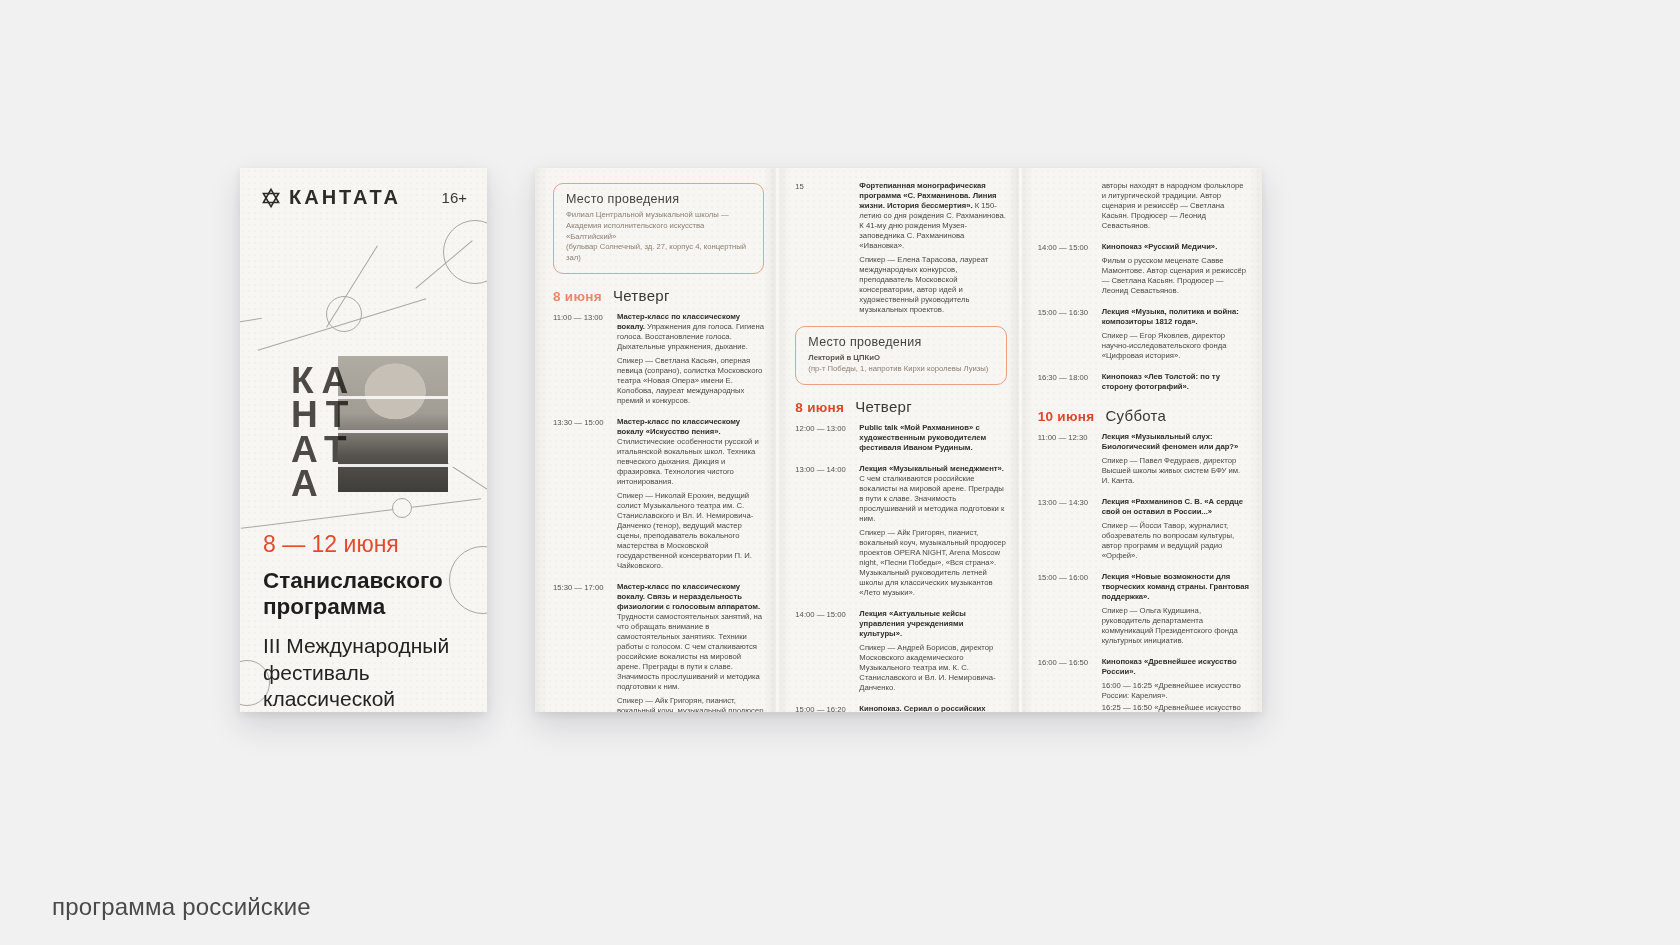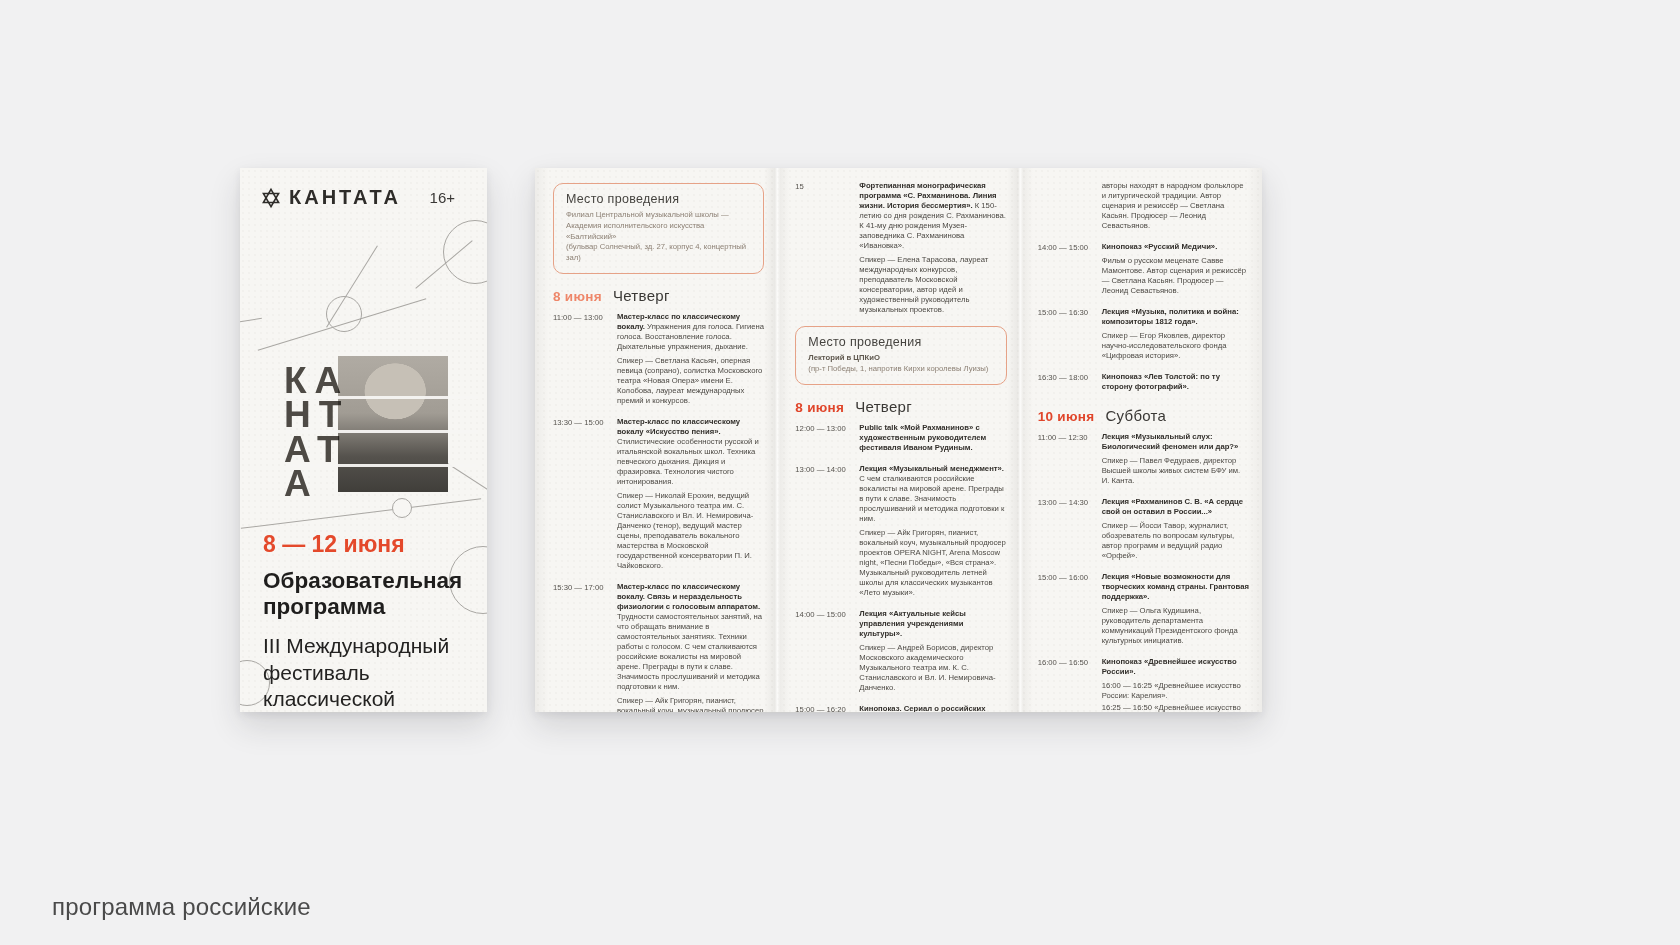--- a/index.html
+++ b/index.html
@@ -10,42 +10,42 @@
     color:#3b3a38;
   }
   .paper{
     background:#f7f6f3;
     background-image:radial-gradient(rgba(110,100,85,.035) 1px, rgba(0,0,0,0) 1.2px);
     background-size:6px 6px;
     box-shadow:0 14px 30px rgba(35,35,45,.14), 0 3px 8px rgba(35,35,45,.08);
   }
   
   .cover{position:absolute;left:240px;top:168px;width:247px;height:544px;overflow:hidden;}
-  .cover-head{display:flex;align-items:center;padding:18px 32px 0 20px;position:relative;z-index:3;}
+  .cover-head{display:flex;align-items:center;padding:18px 20px 0 20px;position:relative;z-index:3;}
   .brand{display:flex;align-items:center;gap:7px;}
   .brand svg{display:block;}
   .brand-name{font-size:20px;font-weight:700;letter-spacing:3px;color:#2e2c29;}
   .age{margin-left:auto;font-size:15px;font-weight:500;color:#3a3836;}
   .decor{position:absolute;pointer-events:none;}
   .dline{height:0;border-top:1px solid #a9a7a3;}
   .dcircle{border:1px solid #a9a7a3;border-radius:50%;}
   .photo{
     position:absolute;left:98px;top:188px;width:110px;height:136px;z-index:1;
     background:
       radial-gradient(46% 34% at 52% 26%, #c6c0b6 0 60%, rgba(0,0,0,0) 61%),
       linear-gradient(180deg,#b0aba3 0%,#a19c94 42%,#55524d 74%,#403e3a 100%);
   }
   .photo-letters{
-    position:absolute;left:44px;top:196px;width:180px;z-index:2;
+    position:absolute;left:51px;top:196px;width:180px;z-index:2;
     font-weight:800;font-size:37px;line-height:.93;letter-spacing:8px;
     color:#504d48;mix-blend-mode:multiply;
   }
   .photo-letters div{white-space:nowrap;}
   .stencil-cut{position:absolute;left:46px;height:3px;background:#f7f6f3;z-index:2;width:192px;opacity:.95;}
-  .cover-dates{position:absolute;left:23px;top:363px;font-size:23px;font-weight:700;color:#e4492b;z-index:3;}
+  .cover-dates{position:absolute;left:23px;top:363px;font-size:23px;font-weight:400;color:#e4492b;z-index:3;}
   .cover-title{position:absolute;left:23px;top:400px;width:212px;font-size:22.5px;font-weight:700;line-height:1.17;color:#1f1e1d;z-index:3;}
   .cover-sub{position:absolute;left:23px;top:465px;width:205px;font-size:21px;font-weight:400;line-height:1.27;color:#232221;z-index:3;}
   
   .trifold{position:absolute;left:535px;top:168px;width:727px;height:544px;display:flex;}
   .tcol{width:242.33px;box-sizing:border-box;padding:13px 13px 8px 18px;overflow:hidden;position:relative;}
   .crease{position:absolute;top:0;bottom:0;width:26px;z-index:4;pointer-events:none;
     background:linear-gradient(90deg, rgba(0,0,0,0) 0%, rgba(60,55,50,.07) 42%, rgba(255,255,255,.55) 51%, rgba(60,55,50,.05) 62%, rgba(0,0,0,0) 100%);}
   .crease.c1{left:229px;}
   .crease.c2{left:472px;}
   .trifold::after{content:"";position:absolute;inset:0;pointer-events:none;
@@ -104,21 +104,21 @@
     <div>КА</div>
     <div>НТ</div>
     <div>АТ</div>
     <div>А</div>
   </div>
   <div class="stencil-cut" style="top:228px;"></div>
   <div class="stencil-cut" style="top:262px;"></div>
   <div class="stencil-cut" style="top:296px;"></div>
 
   <div class="cover-dates">8 — 12 июня</div>
-  <div class="cover-title">Образовательная программа</div>
+  <div class="cover-title">Станиславского программа</div>
   <div class="cover-sub">III Международный фестиваль классической музыки</div>
 </div>
 
 <div class="trifold paper">
   <div class="tcol">
       <div class="venue">
         <div class="vtitle">Место проведения</div>
         <p>Филиал Центральной музыкальной школы —</p>
         <p>Академия исполнительского искусства «Балтийский»</p>
         <p>(бульвар Солнечный, зд. 27, корпус 4, концертный зал)</p>

